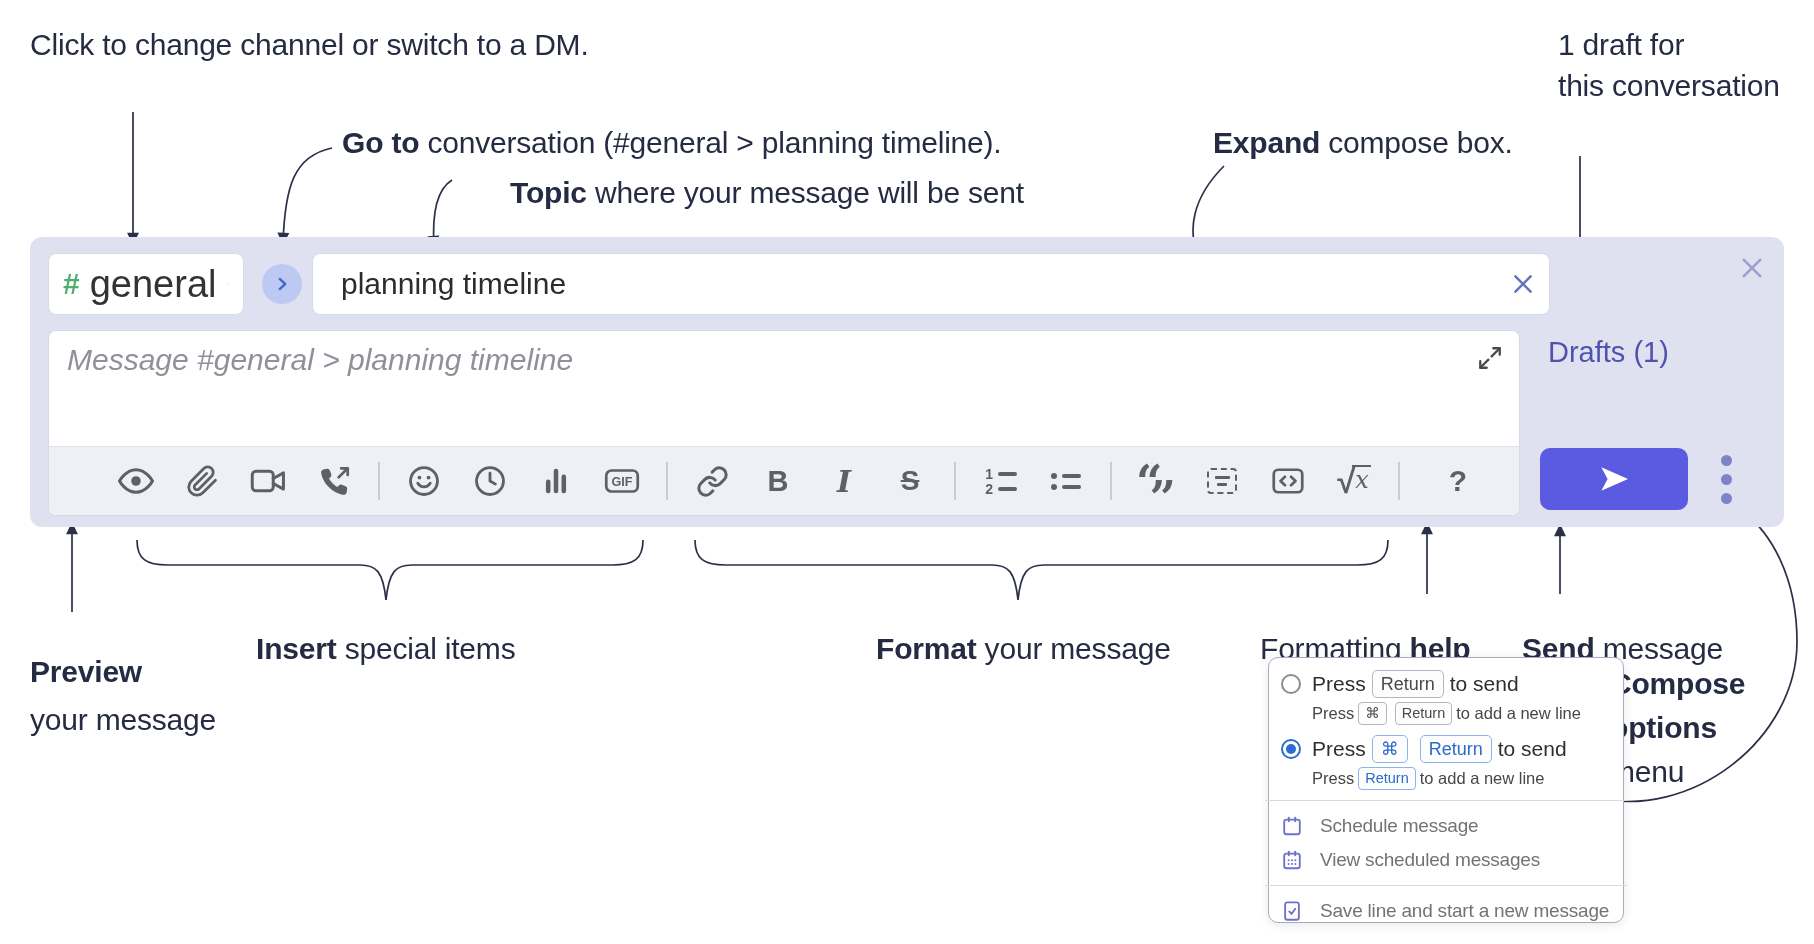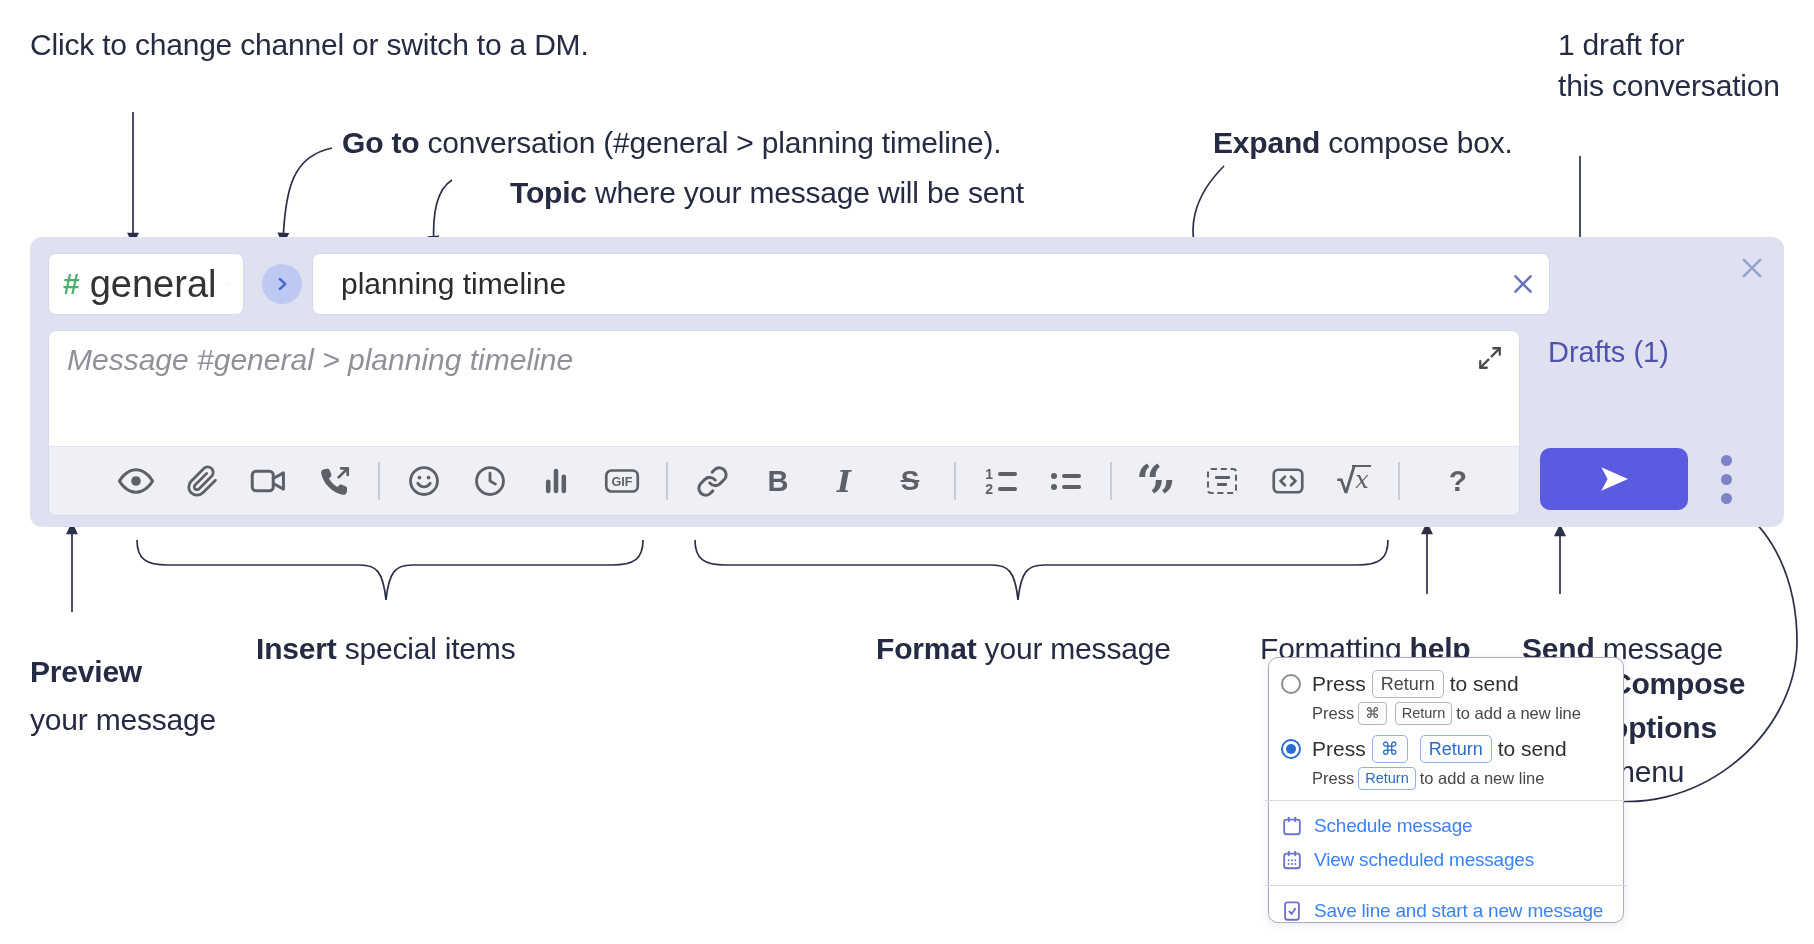--- a/index.html
+++ b/index.html
@@ -68,21 +68,21 @@
   .radio{width:20px;height:20px;border:2px solid #8a8c92;border-radius:50%;box-sizing:border-box;flex:none;position:relative;background:#fff;}
   .radio.sel{border-color:#2c6cd0;}
   .radio.sel::after{content:"";position:absolute;left:3px;top:3px;width:10px;height:10px;border-radius:50%;background:#2c6cd0;}
   .optmain{font-size:21px;color:#2f2f2f;display:flex;align-items:center;}
   .optsub{font-size:16.5px;color:#474747;margin:4px 0 10px 31px;display:flex;align-items:center;}
   .kbd{display:inline-block;border:1.5px solid #b4b6bf;border-radius:5px;background:#fdfdfd;padding:0 8px;
         font-size:18px;line-height:26px;color:#4a4a4a;margin:0 6px;}
   .kbd.sm{font-size:14.5px;line-height:21px;padding:0 6px;border-radius:4px;margin:0 4px;}
   .kbd.blue{border-color:#8cb2ef;color:#2c6bc9;}
   .mdiv{height:1px;background:#d9dade;margin:8px -16px;}
-  .mitem{display:flex;align-items:flex-start;gap:11px;padding:6px 0;font-size:19px;letter-spacing:-0.2px;color:#3b82f6;cursor:pointer;}
+  .mitem{display:flex;align-items:flex-start;gap:17px;padding:6px 0;font-size:19px;letter-spacing:-0.2px;color:#737373;cursor:pointer;}
   .mitem svg{flex:none;color:#6d71c8;}
   svg{display:block;}
 </style>
 </head>
 <body>
 
 <svg class="abs" width="1814" height="944" viewBox="0 0 1814 944" style="left:0;top:0;pointer-events:none;">
   <defs>
     <marker id="ah" markerWidth="9" markerHeight="9" refX="6.5" refY="4" orient="auto">
       <path d="M0.5,0.5 L7.8,4 L0.5,7.5 Z" fill="#2b3048"></path>

